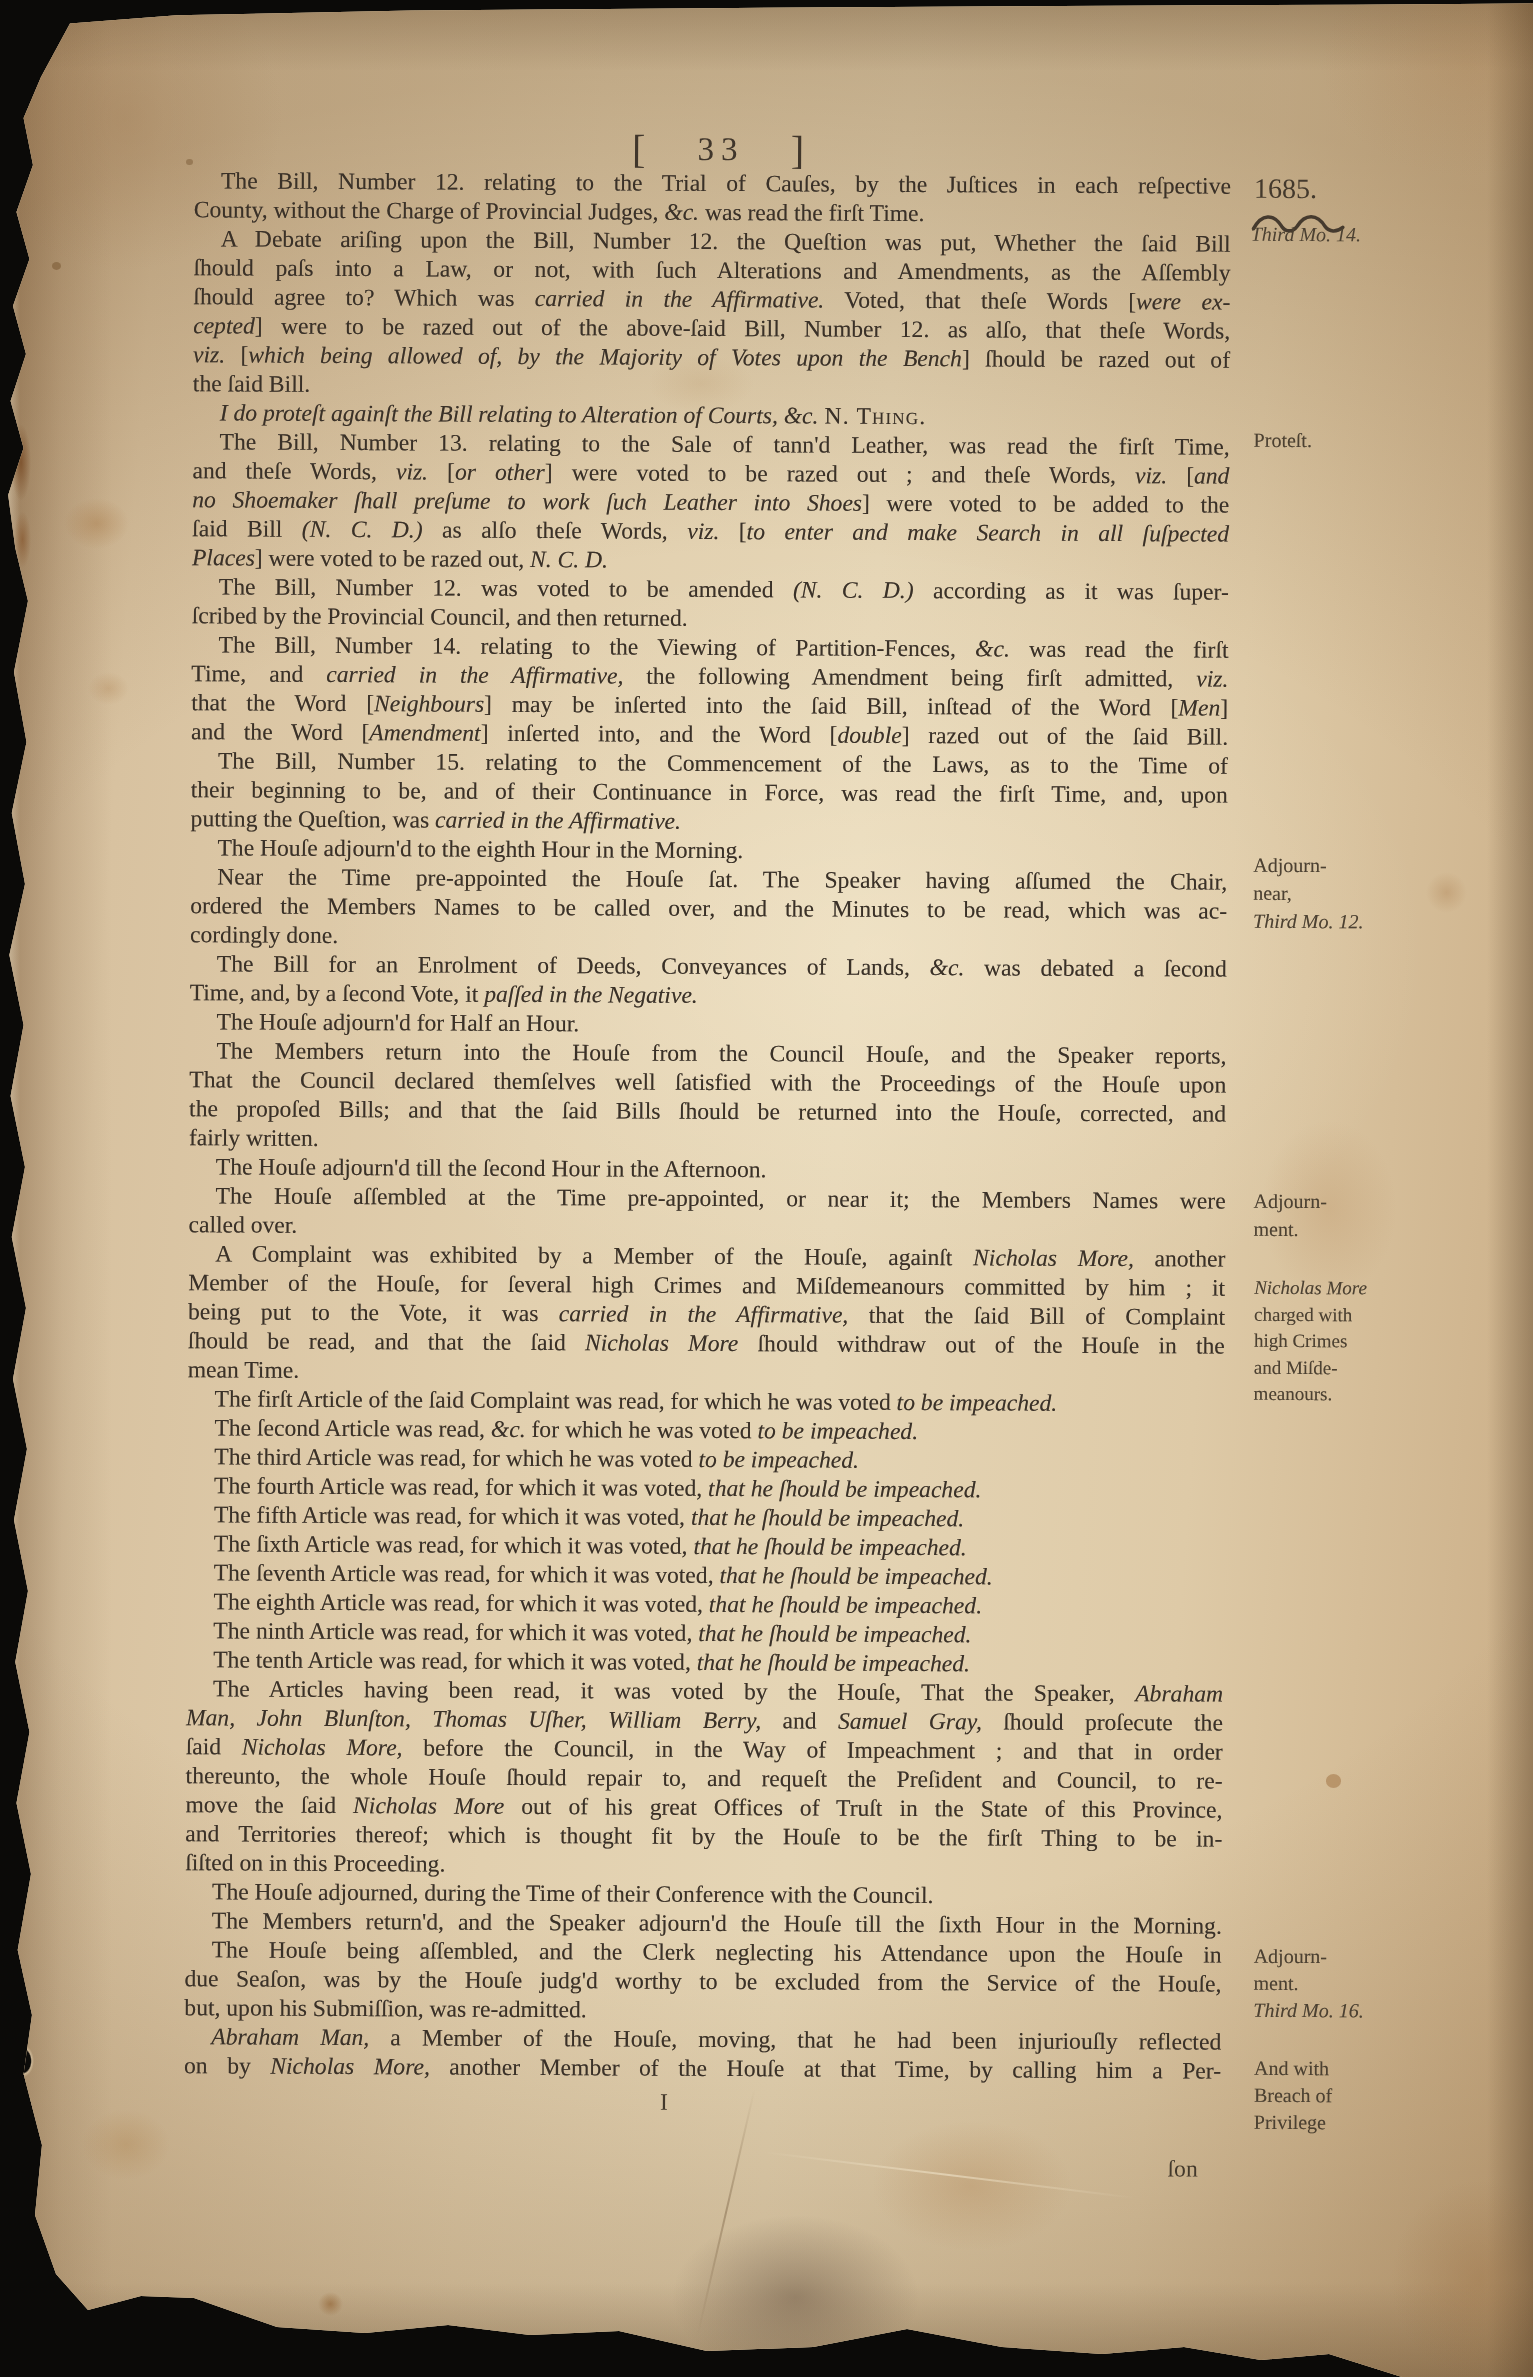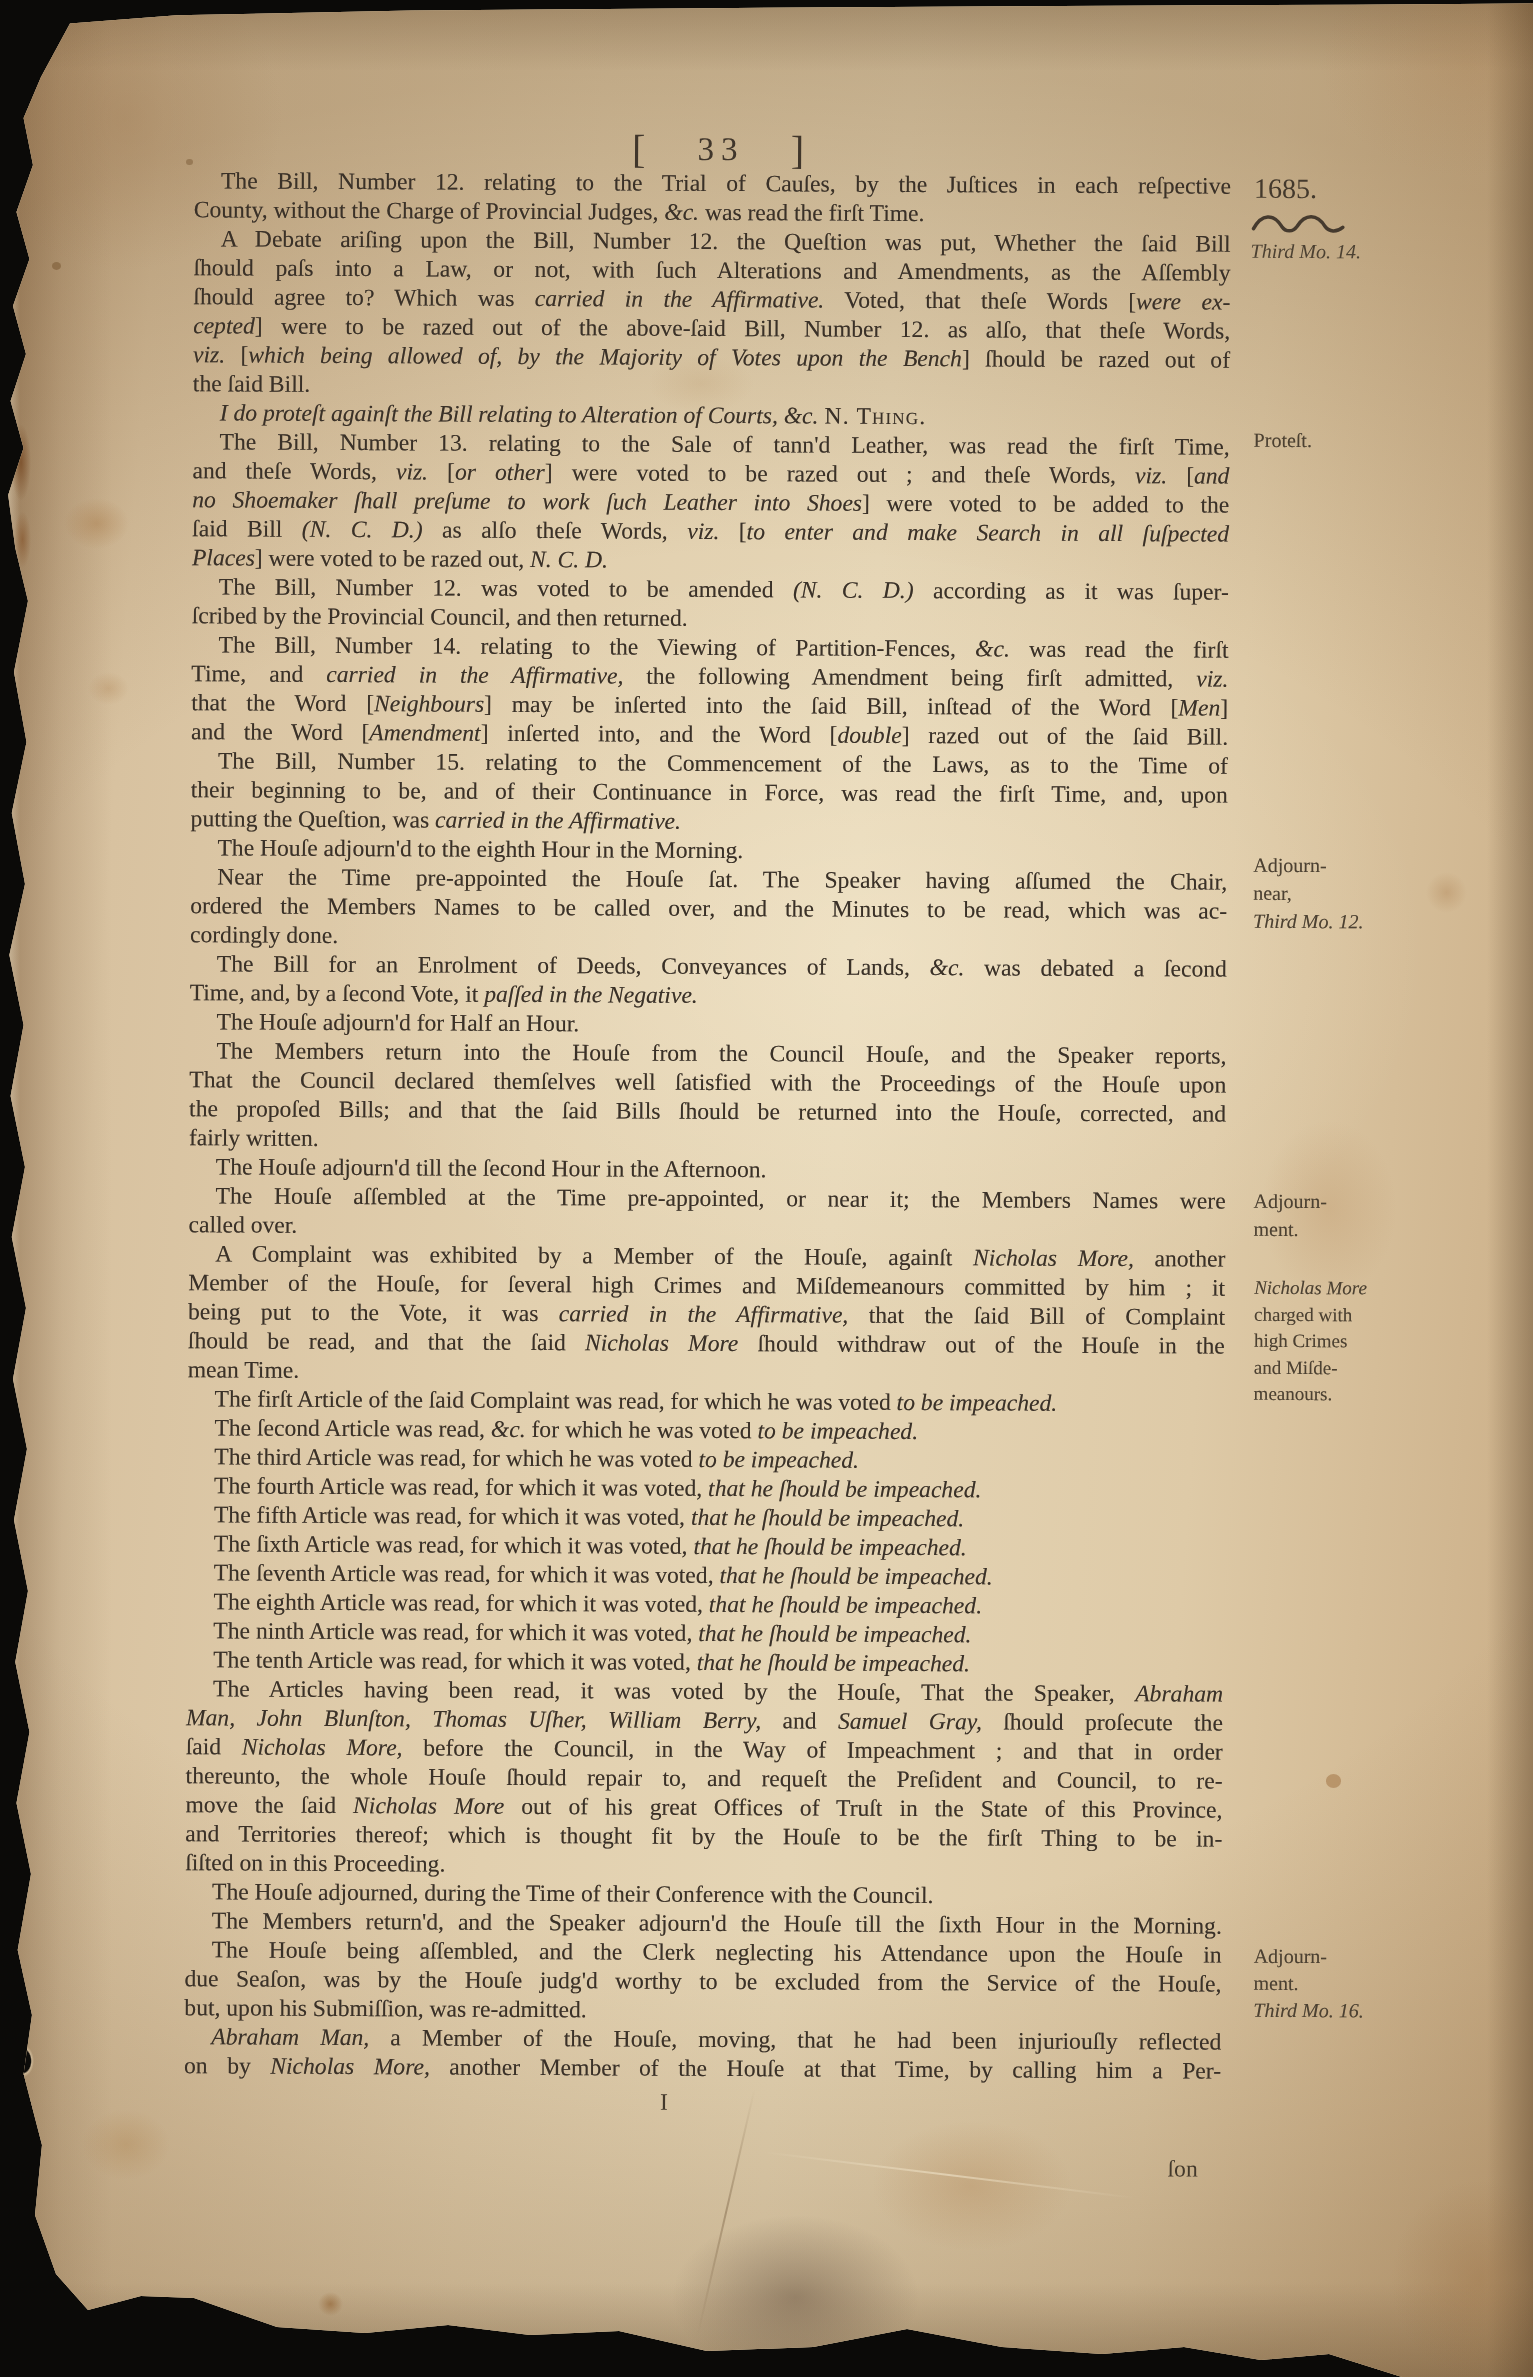--- a/index.html
+++ b/index.html
@@ -114,21 +114,21 @@
     <div class="page-header">
       <span class="bracket">[</span>
       <span class="folio">33</span>
       <span class="bracket">]</span>
     </div>
 
     <div class="note-year" style="left:1254px;top:170px;">1685.</div>
     <svg class="note-flourish" style="left:1249px;top:207px;" width="100" height="27" viewBox="0 0 170 46">
       <path d="M8,32 C22,6 42,6 56,28 C63,38 75,38 82,28 C96,6 116,6 130,28 C137,37 149,38 160,29" fill="none" stroke="#453a2e" stroke-width="6" stroke-linecap="round"></path>
     </svg>
-    <div class="note-date" style="left:1251px;top:237px;">Third Mo. 14.</div>
+    <div class="note-date" style="left:1251px;top:220px;">Third Mo. 14.</div>
 
     <div class="margin-note" style="left:1255px;top:414px;margin-top:9px;">
         <div><span>Proteſt.</span></div>
       </div>
     <div class="margin-note" style="left:1257px;top:848px;">
         <div><span>Adjourn-</span></div>
         <div><span>near,</span></div>
         <div><span class="it">Third Mo. 12.</span></div>
       </div>
     <div class="margin-note" style="left:1259px;top:1184px;">
@@ -139,20 +139,25 @@
         <div><span class="it">Nicholas More</span></div>
         <div><span>charged with</span></div>
         <div><span>high Crimes</span></div>
         <div><span>and Miſde-</span></div>
         <div><span>meanours.</span></div>
       </div>
     <div class="margin-note" style="left:1263px;top:1940px;line-height:27px;">
         <div><span>Adjourn-</span></div>
         <div><span>ment.</span></div>
         <div><span class="it">Third Mo. 16.</span></div>
+      </div>
+    <div class="margin-note" style="left:1264px;top:2052px;line-height:27px;">
+        <div><span>And with</span></div>
+        <div><span>Breach of</span></div>
+        <div><span>Privilege</span></div>
       </div>
 
     <div class="textblock" id="textblock">
         <div class="line in j"><span>The Bill, Number 12. relating to the Trial of Cauſes, by the Juſtices in each reſpective</span></div>
         <div class="line"><span>County, without the Charge of Provincial Judges, </span><span class="it">&amp;c.</span><span> was read the firſt Time.</span></div>
         <div class="line in j"><span>A Debate ariſing upon the Bill, Number 12. the Queſtion was put, Whether the ſaid Bill</span></div>
         <div class="line j"><span>ſhould paſs into a Law, or not, with ſuch Alterations and Amendments, as the Aſſembly</span></div>
         <div class="line j"><span>ſhould agree to?  Which was </span><span class="it">carried in the Affirmative.</span><span>  Voted, that theſe Words [</span><span class="it">were ex-</span></div>
         <div class="line j"><span class="it">cepted</span><span>] were to be razed out of the above-ſaid Bill, Number 12. as alſo, that theſe Words,</span></div>
         <div class="line j"><span class="it">viz.</span><span> [</span><span class="it">which being allowed of, by the Majority of Votes upon the Bench</span><span>] ſhould be razed out of</span></div>

